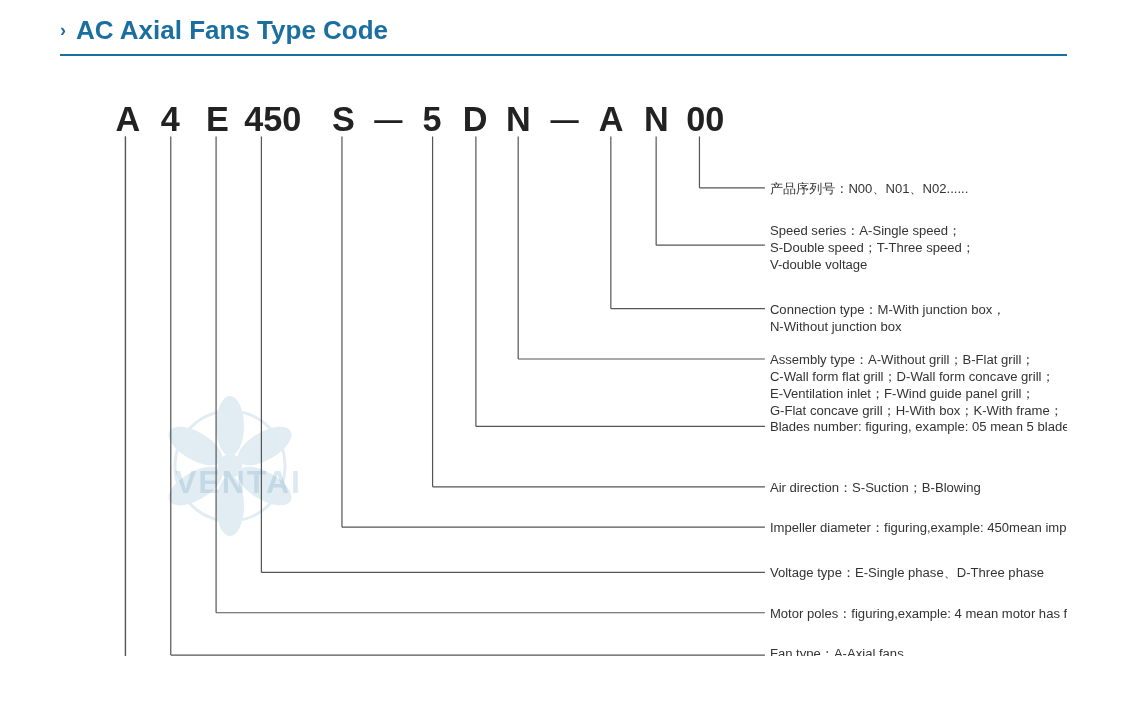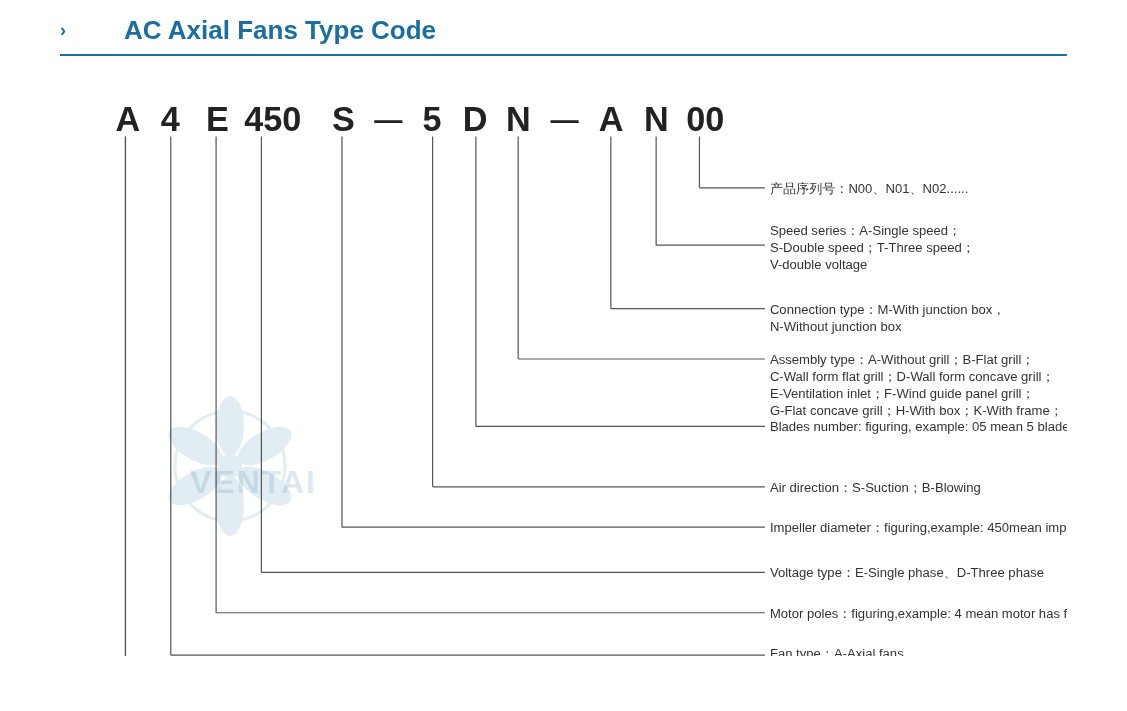--- a/index.html
+++ b/index.html
@@ -29,21 +29,20 @@
     }
     .header-chevron {
       color: #1a6fa0;
       font-size: 18px;
       font-weight: bold;
     }
     .header-title {
       font-size: 26px;
       font-weight: bold;
       color: #1a6fa0;
-      margin-left: 48px;
     }
     .header-divider {
       border: none;
       border-top: 2px solid #1a6fa0;
       margin-bottom: 20px;
     }
 
     
     .diagram-area {
       position: relative;
@@ -70,21 +69,21 @@
       width: 220px;
       height: 140px;
     }
     .watermark-fan {
       width: 100%;
       height: 100%;
     }
 
     .brand-text {
       position: absolute;
-      left: 130px;
+      left: 115px;
       bottom: 155px;
       font-size: 32px;
       font-weight: bold;
       color: #1a6fa0;
       opacity: 0.15;
       letter-spacing: 2px;
     }
 
   </style>
 </head>

